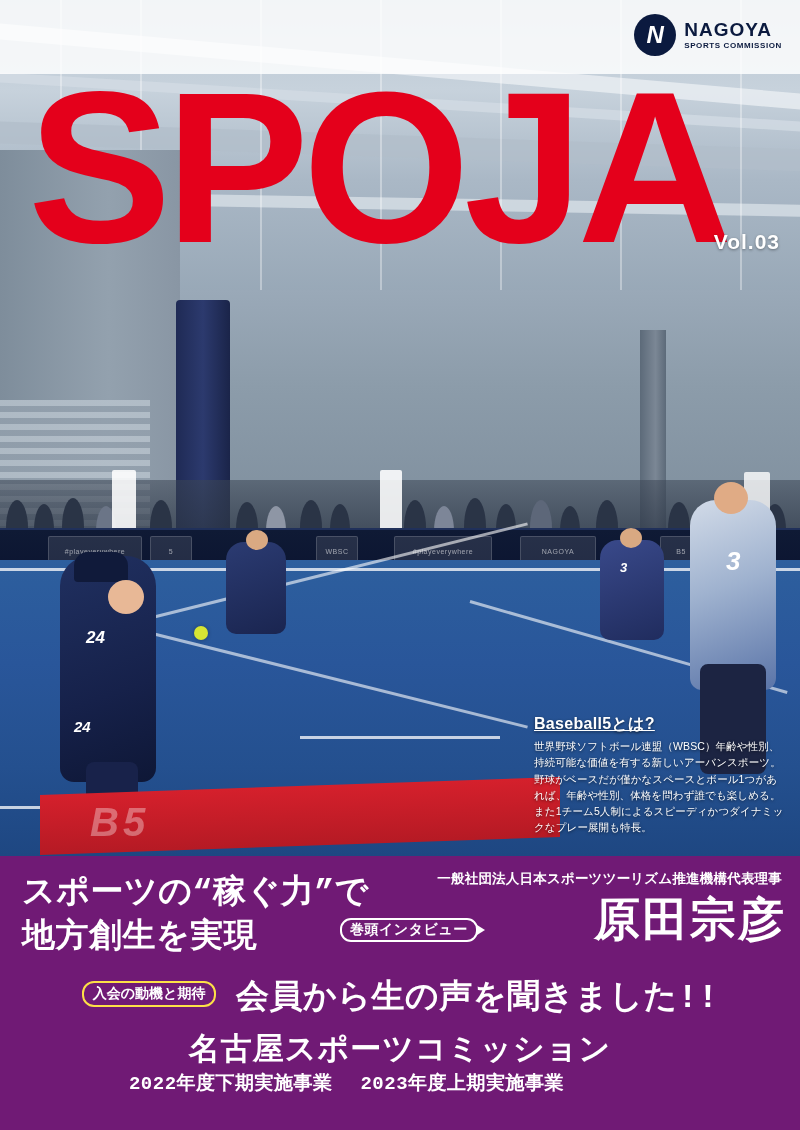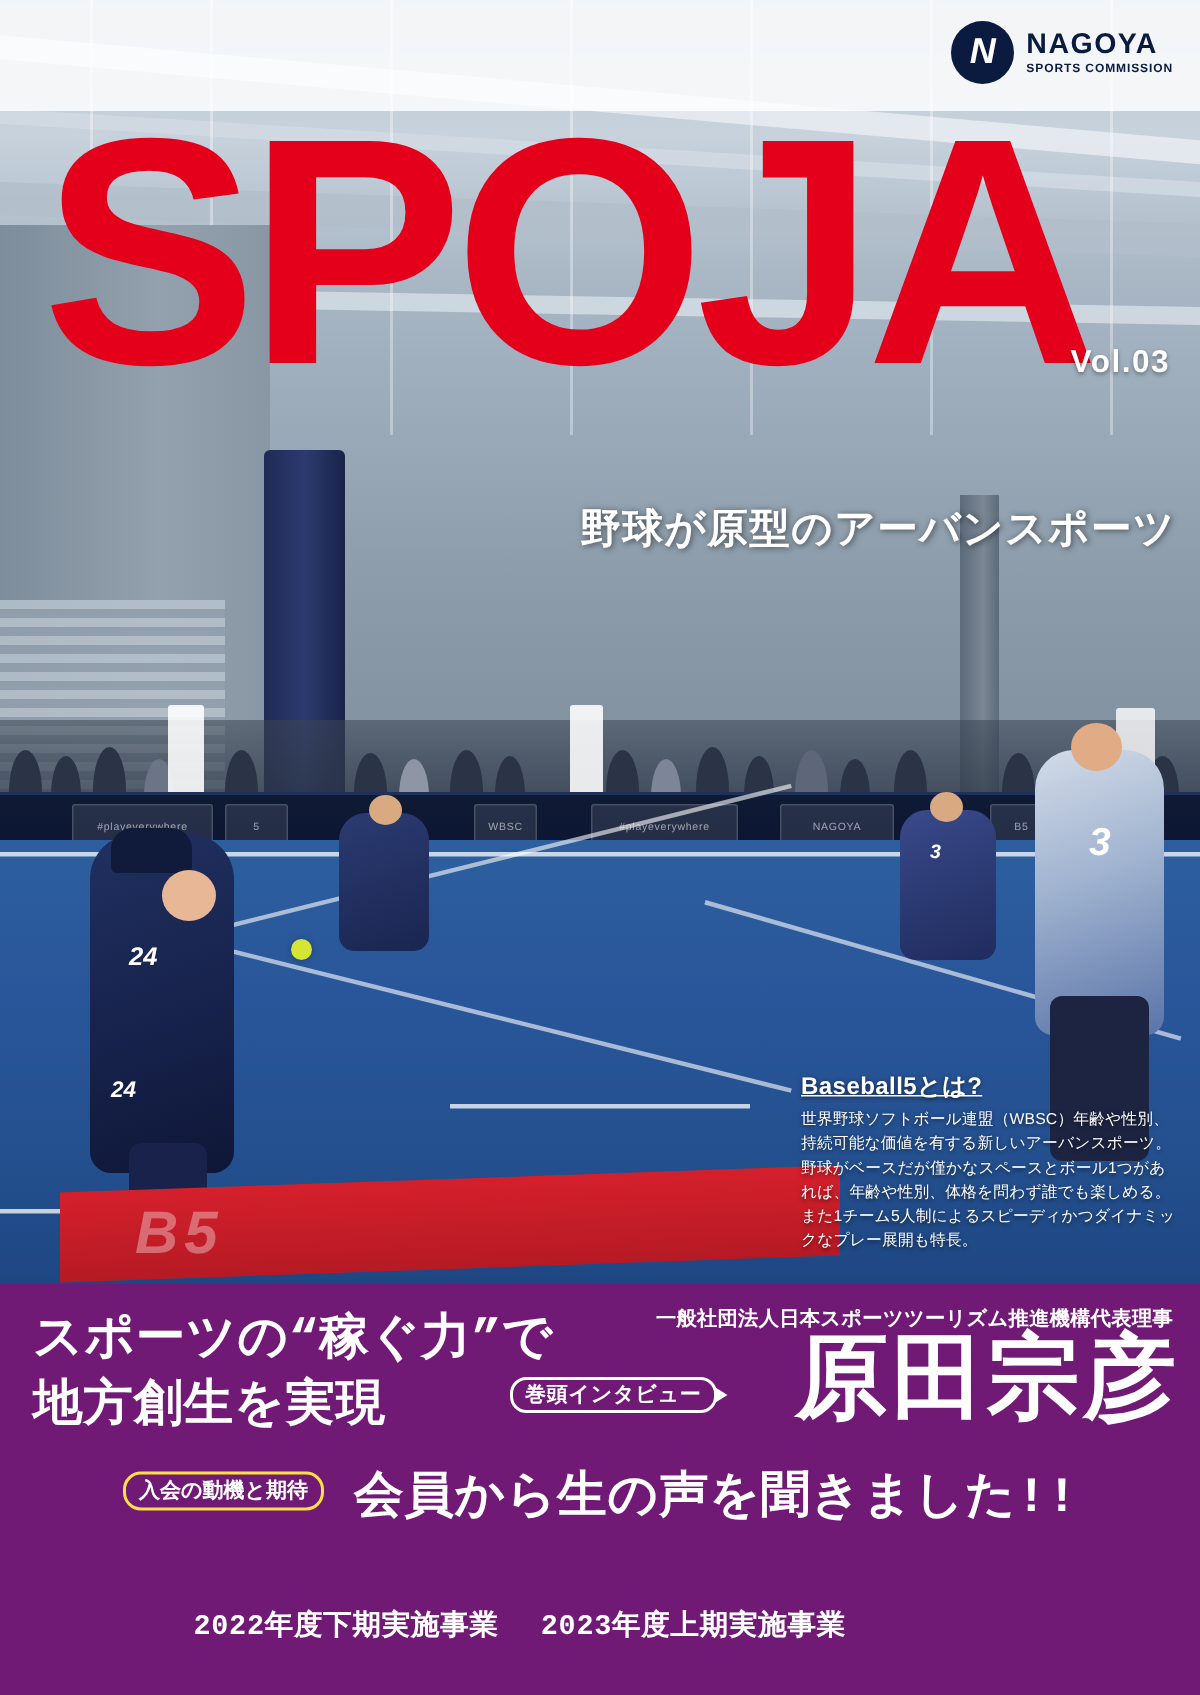--- a/index.html
+++ b/index.html
@@ -320,21 +320,21 @@
     color: #ffffff;
     font-size: 13.5px;
     font-weight: bold;
     letter-spacing: 0.2px;
     white-space: nowrap;
   }
   .person {
     position: absolute;
     right: 14px; top: 34px;
     color: #ffffff;
-    font-size: 62px;
+    font-size: 46px;
     line-height: 66px;
     font-weight: bold;
     letter-spacing: 2px;
     white-space: nowrap;
     text-align: right;
   }
 
   .voices-row {
     position: absolute;
     left: 0; top: 118px; width: 800px;
@@ -479,21 +479,20 @@
       <div class="nsc-text">
         <div class="l1">NAGOYA</div>
         <div class="l2">SPORTS COMMISSION</div>
       </div>
     </div>
   </div>
 
   <div class="spoja">SPOJA</div>
   <div class="vol">Vol.03</div>
 
-  <div class="cover-sub">野球が原型のアーバンスポーツ</div>
 
   <div class="infobox">
     <h4>Baseball5とは?</h4>
     <p>世界野球ソフトボール連盟（WBSC）年齢や性別、持続可能な価値を有する新しいアーバンスポーツ。野球がベースだが僅かなスペースとボール1つがあれば、年齢や性別、体格を問わず誰でも楽しめる。また1チーム5人制によるスピーディかつダイナミックなプレー展開も特長。</p>
   </div>
 
   <div class="bottom">
     <div class="bottom-inner">
       <div class="lead-left">
         <div>スポーツの“稼ぐ力”で</div>
@@ -505,20 +504,21 @@
       </div>
 
       <div class="affil">一般社団法人日本スポーツツーリズム推進機構代表理事</div>
       <div class="person">原田宗彦</div>
 
       <div class="voices-row">
         <span class="voices-badge">入会の動機と期待</span>
         <span class="voices-text">会員から生の声を聞きました!!</span>
       </div>
 
+      <div class="nsc-line">名古屋スポーツコミッション</div>
 
       <div class="fy-line">
         <span>2022年度下期実施事業</span>
         <span>2023年度上期実施事業</span>
       </div>
     </div>
   </div>
 
 </div>
 

